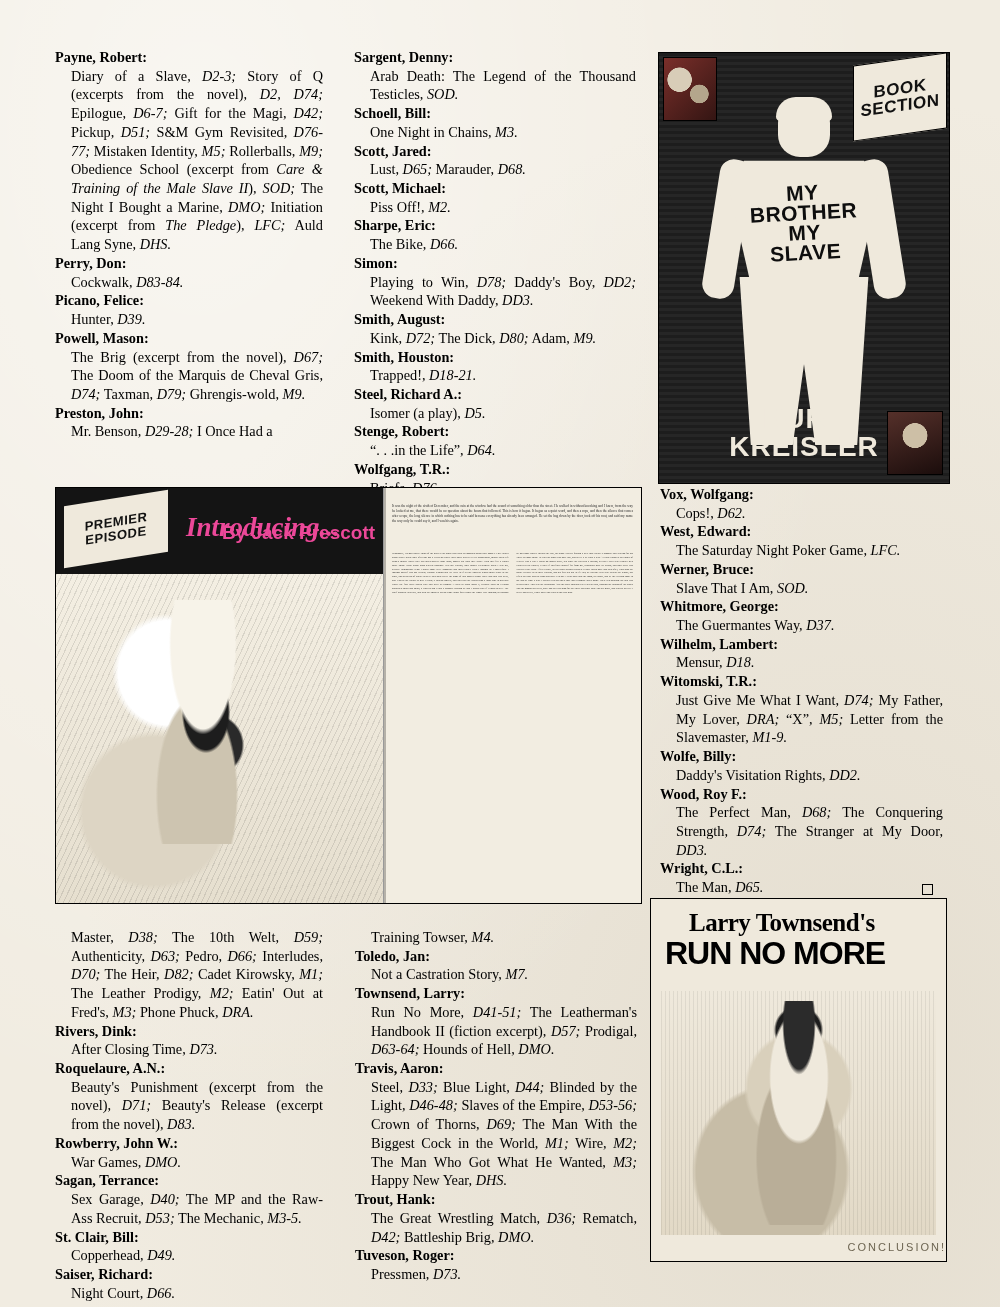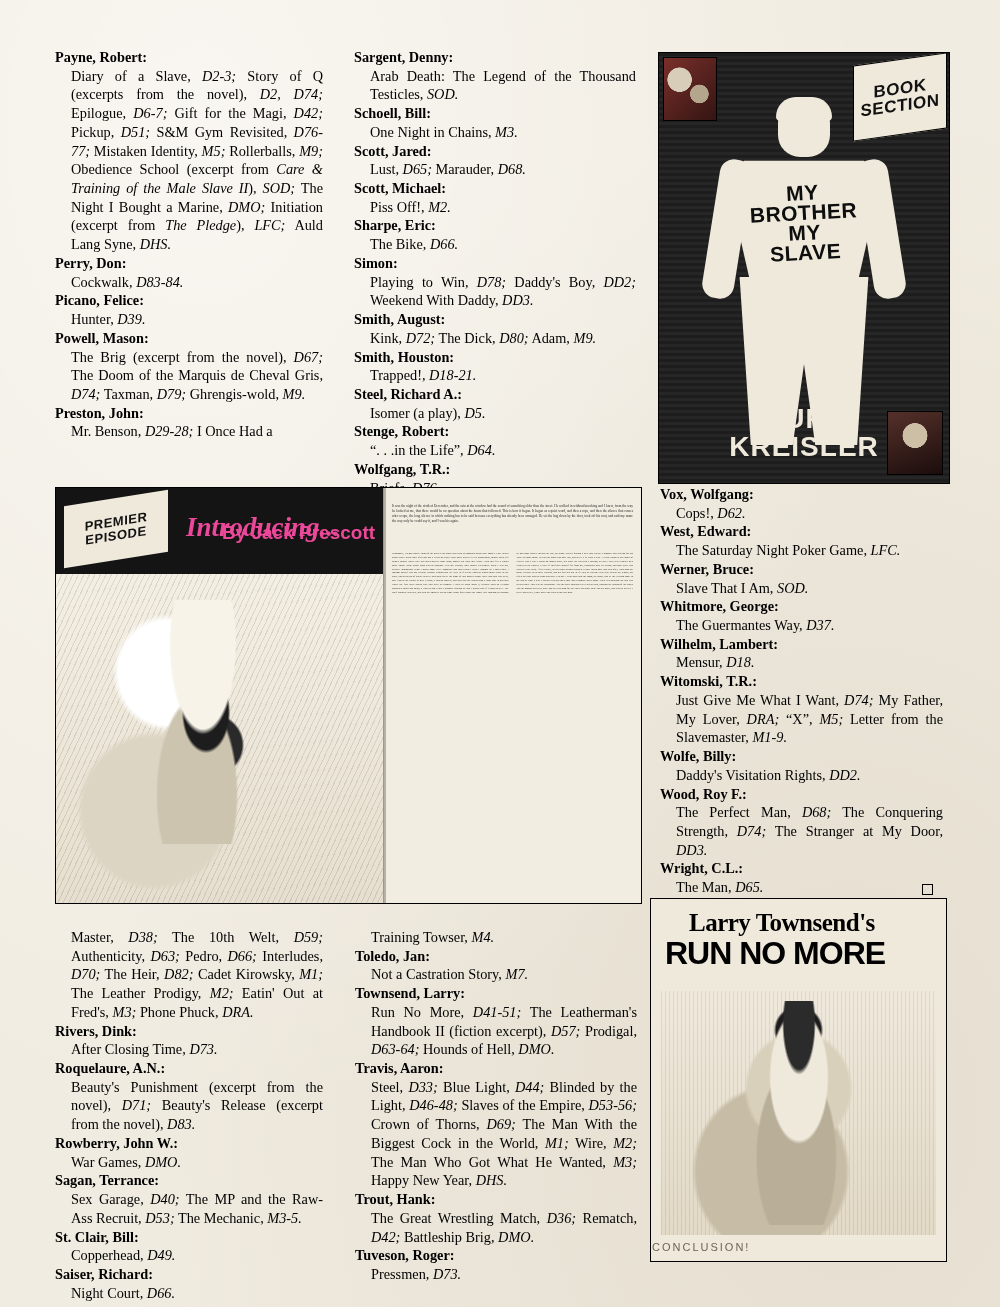--- a/index.html
+++ b/index.html
@@ -258,21 +258,21 @@
   }
   #ad-townsend .t-illo::after {
     content: "";
     position: absolute; left: 26%; top: 4%; width: 48%; height: 92%;
     background:
       radial-gradient(ellipse at 50% 10%, #2b2b2b 0 16%, rgba(0,0,0,0) 18%),
       radial-gradient(ellipse at 50% 34%, #efe9dc 0 30%, rgba(0,0,0,0) 32%),
       radial-gradient(ellipse at 48% 70%, #b9ae98 0 40%, rgba(0,0,0,0) 42%);
   }
   #ad-townsend .t-conc {
-    position: absolute; left: 1px; right: 0; bottom: 8px; text-align: left;
+    position: absolute; left: 12px; right: 0; bottom: 8px; text-align: right;
     font-family: "Liberation Sans", sans-serif;
     font-size: 11px; letter-spacing: 2px; color: #6d6552;
   }
 
   
   .endmark {
     position: absolute;
     left: 922px; top: 884px;
     width: 9px; height: 9px;
     border: 1px solid #000;

